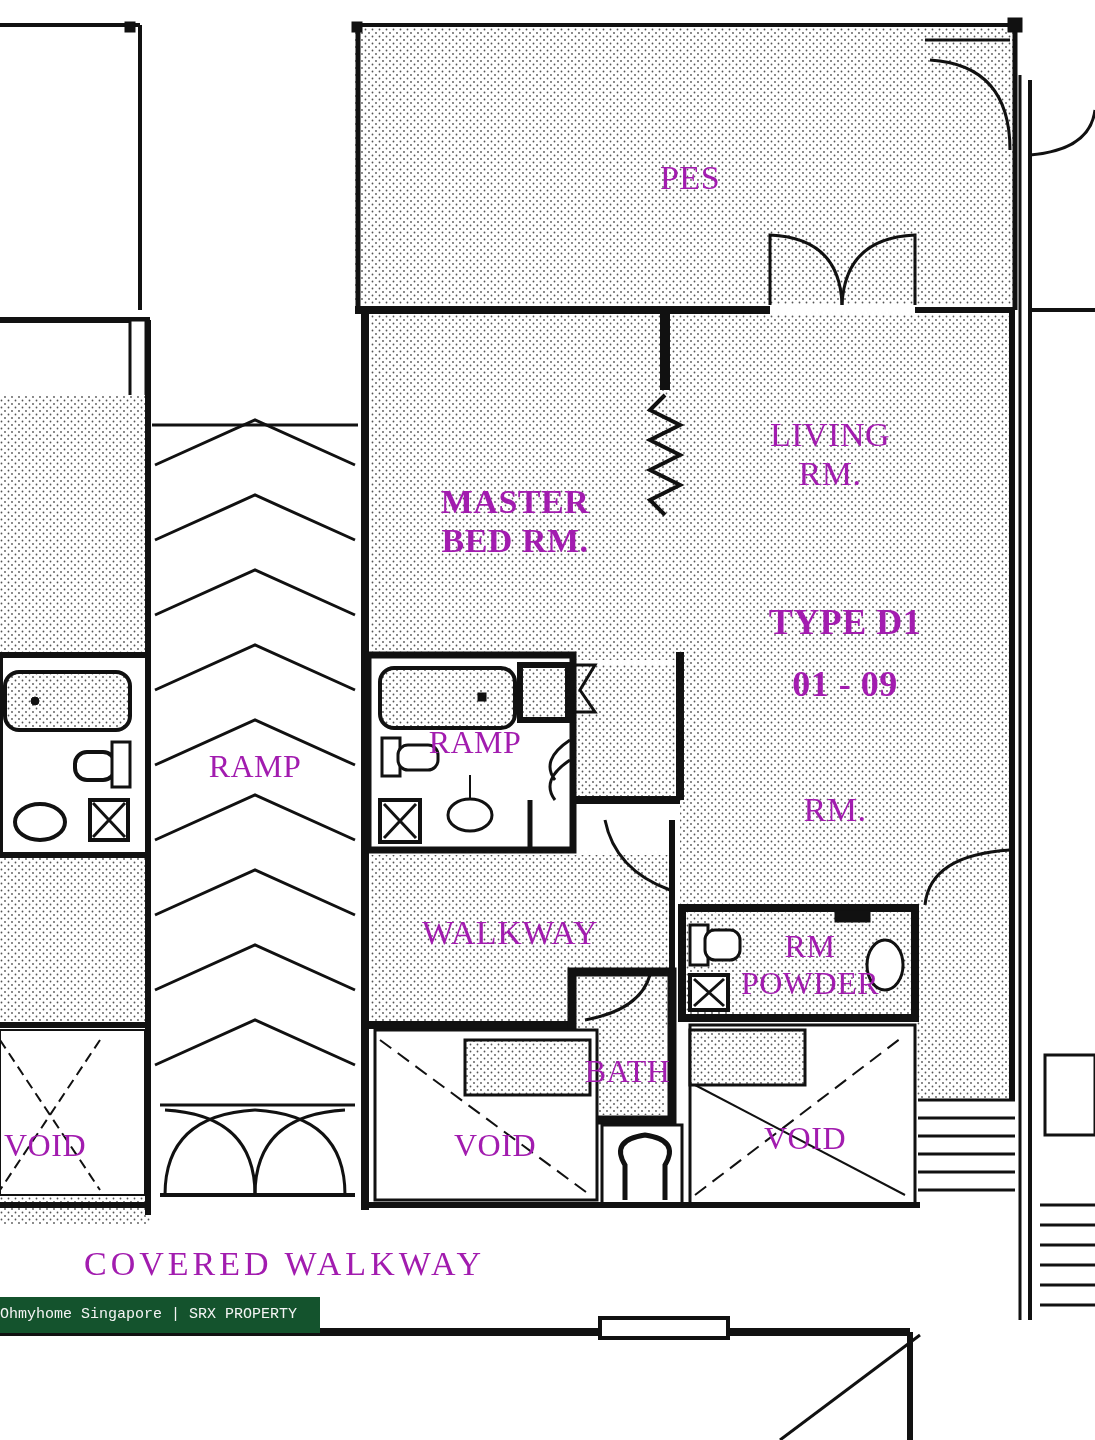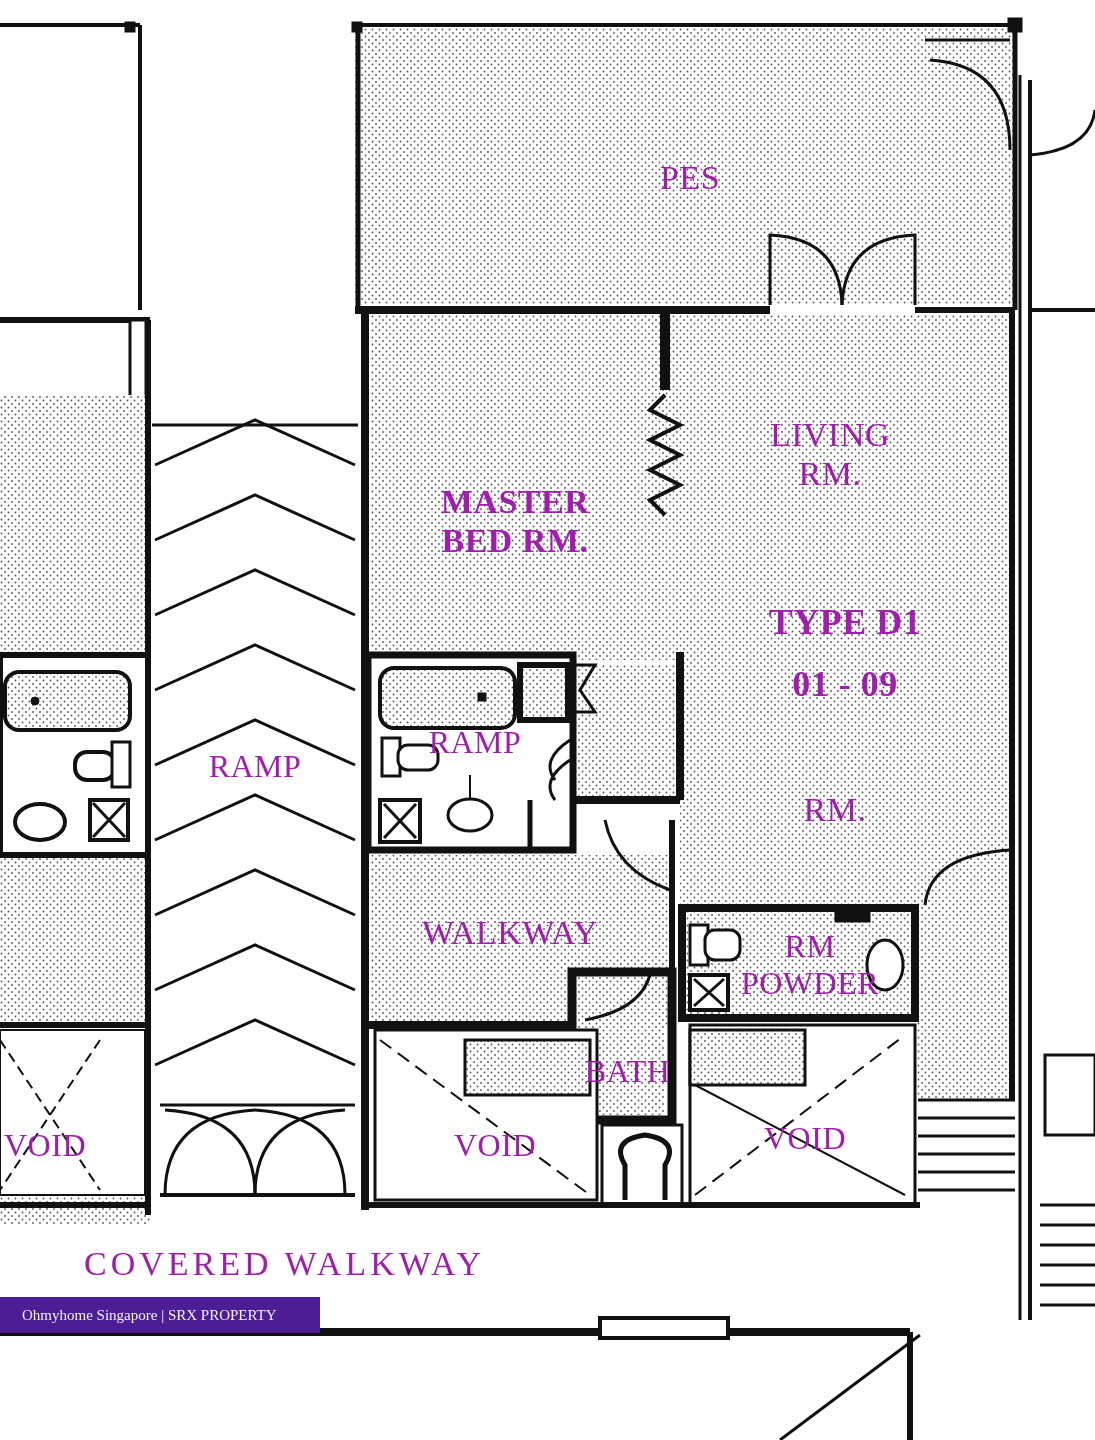--- a/index.html
+++ b/index.html
@@ -2,21 +2,21 @@
 <html><head>
 <meta charset="utf-8">
 <style>
   html, body { margin:0; padding:0; background:#ffffff; }
   body { width:1095px; height:1440px; position:relative; overflow:hidden; font-family:"Liberation Serif", serif; }
   svg { position:absolute; left:0; top:0; }
   .lbl { position:absolute; color:#a21caf; font-family:"Liberation Serif", serif; text-align:center; line-height:1.15; letter-spacing:0.5px; }
   .lbl-md { font-size:34px; }
   .lbl-lg { font-size:36px; font-weight:bold; }
   .lbl-walk { font-size:34px; letter-spacing:4px; }
-  .watermark { position:absolute; left:0; top:1297px; width:320px; height:36px; background:#4c1d95; color:#f4f4f4; font-family:Liberation Serif, serif; font-size:15px; line-height:36px; padding-left:22px; box-sizing:border-box; }
+  .watermark { position:absolute; left:0; top:1297px; width:320px; height:36px; background:#14532d; color:#f4f4f4; font-family:Liberation Mono, monospace; font-size:15px; line-height:36px; padding-left:0; box-sizing:border-box; }
 </style>
 </head>
 <body>
 
 <svg width="1095" height="1440" viewBox="0 0 1095 1440">
   <defs>
     <pattern id="dots" width="7" height="7" patternUnits="userSpaceOnUse">
       <rect width="7" height="7" fill="#ffffff"></rect>
       <circle cx="1.5" cy="1.5" r="0.9" fill="#555"></circle>
       <circle cx="5" cy="5" r="0.9" fill="#555"></circle>

